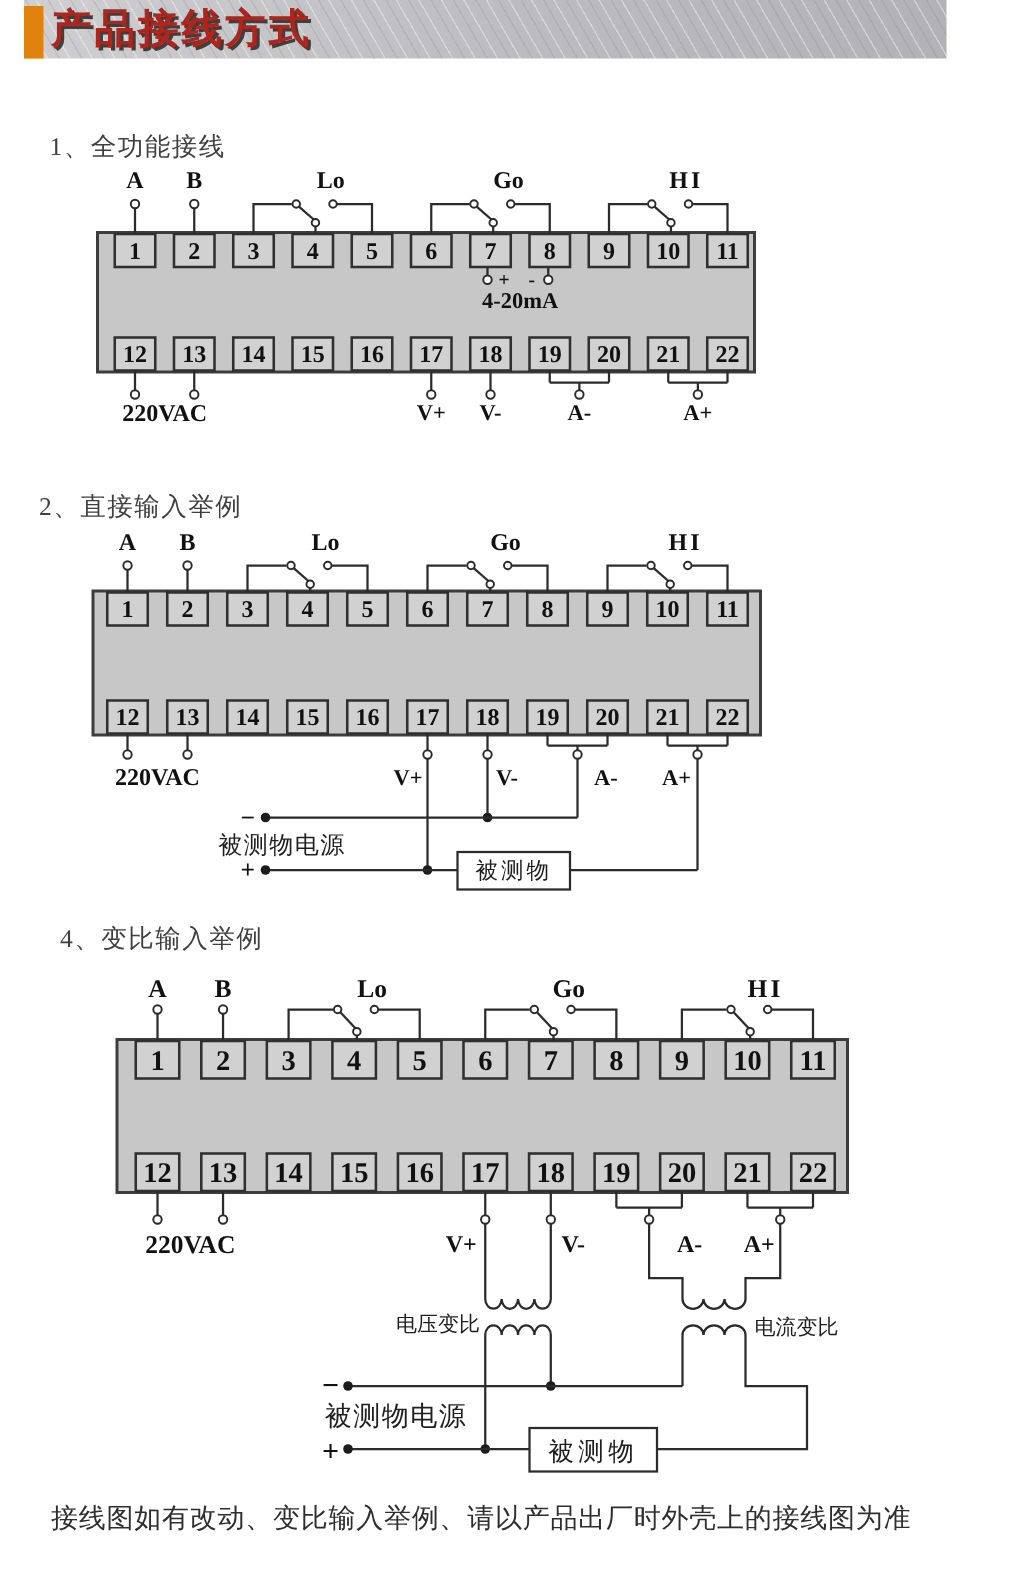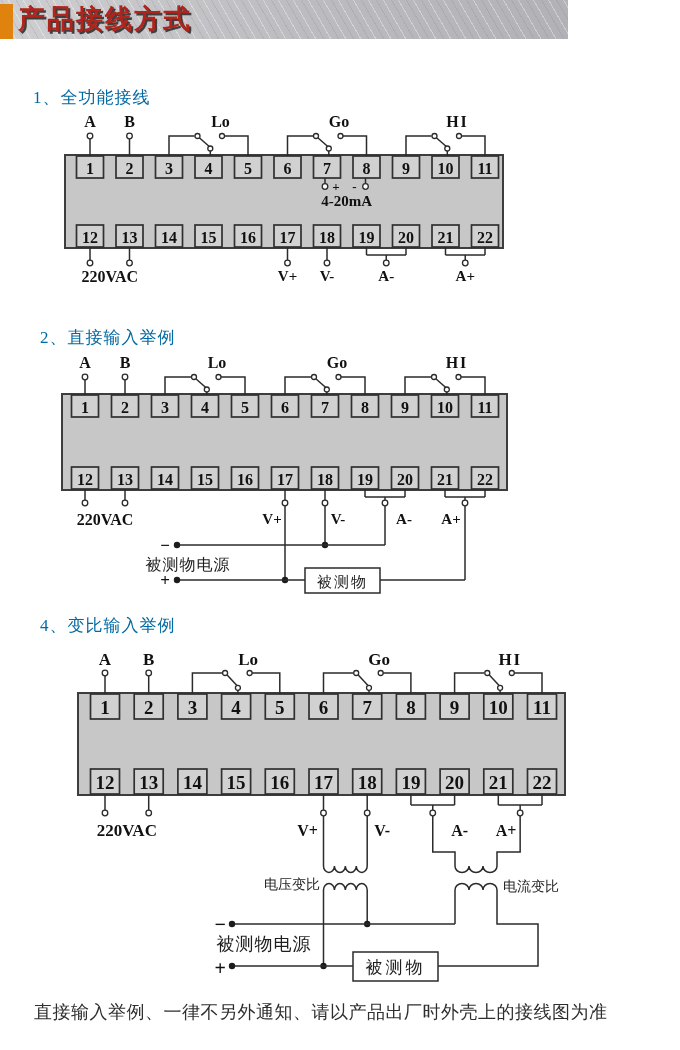--- a/index.html
+++ b/index.html
@@ -1,30 +1,30 @@
 <!DOCTYPE html>
 <html><head>
 <meta charset="utf-8">
 <style>
   html,body{margin:0;padding:0;background:#fff;}
   .page{position:relative;width:680px;height:1050px;background:#fff;overflow:hidden;
         font-family:"Liberation Sans","DejaVu Sans",sans-serif;}
-  .banner{position:absolute;left:0;top:0;width:568px;height:39px;
+  .banner{position:absolute;left:16px;top:0;width:615px;height:39px;
           background:linear-gradient(100deg,#cfcfd2 0%,#bcbcc0 55%,#b2b2b6 100%);}
   .banner:before{content:"";position:absolute;inset:0;
           background:repeating-linear-gradient(60deg,rgba(255,255,255,.35) 0 1px,rgba(255,255,255,0) 1px 7px,rgba(120,120,125,.18) 7px 8px,rgba(255,255,255,0) 8px 13px);}
   .accent{position:absolute;left:0;top:4px;width:13px;height:35px;background:#e0820e;}
   .btitle{position:absolute;left:18px;top:1px;font-size:27px;font-weight:bold;
           color:#b0241c;letter-spacing:2px;text-shadow:2px 2px 0 #3f3f3f;white-space:nowrap;}
   .subtitle{position:absolute;left:42px;top:46px;font-size:17px;font-weight:bold;color:#101010;
           letter-spacing:1px;white-space:nowrap;}
   .sec{position:absolute;font-family:"Liberation Serif","DejaVu Serif",serif;font-size:17px;
-          color:#0369a1;letter-spacing:1px;white-space:nowrap;}
+          color:#404040;letter-spacing:1px;white-space:nowrap;}
   #t1{left:33px;top:86px;}
-  #t2{left:40px;top:326px;}
+  #t2{left:26px;top:326px;}
   #t3{left:40px;top:614px;}
   .footer{position:absolute;left:34px;top:1000px;width:620px;
           font-family:"Liberation Serif","DejaVu Serif",serif;font-size:18px;color:#2e2e2e;
           letter-spacing:0.5px;white-space:nowrap;}
   #diagram-svg{position:absolute;left:0;top:0;}
   .w{stroke:#2b2b2b;stroke-width:1.5;fill:none;}
   .oc{fill:#fff;stroke:#2b2b2b;stroke-width:1.3;}
   .dot{fill:#1c1c1c;stroke:none;}
   .block{fill:#c7c7c7;stroke:#3d3d3d;stroke-width:2;}
   .term{fill:#d1d1d1;stroke:#303030;stroke-width:1.7;}
@@ -380,14 +380,14 @@
       <line x1="232" y1="924" x2="455" y2="924" class="w"></line>
       <circle cx="232" cy="924" r="3.2" class="dot"></circle>
       <line x1="232" y1="966" x2="353" y2="966" class="w"></line>
       <circle cx="232" cy="966" r="3.2" class="dot"></circle>
       <text x="226" y="924" class="t" font-size="20" text-anchor="end" dominant-baseline="central">−</text>
       <text x="226" y="968" class="t" font-size="20" text-anchor="end" dominant-baseline="central">+</text>
       <text x="264" y="944" class="t cjk" font-size="18" text-anchor="middle" dominant-baseline="central" letter-spacing="1">被测物电源</text>
       <rect x="353" y="952" width="85" height="29" class="loadbox"></rect>
       <text x="395.5" y="967.5" class="t cjk" font-size="17" text-anchor="middle" dominant-baseline="central" letter-spacing="3">被测物</text>
     </svg>
-  <div class="footer">直接输入举例、一律不另外通知、请以产品出厂时外壳上的接线图为准</div>
+  <div class="footer">接线图如有改动、变比输入举例、请以产品出厂时外壳上的接线图为准</div>
 </div>
 
 </body></html>

